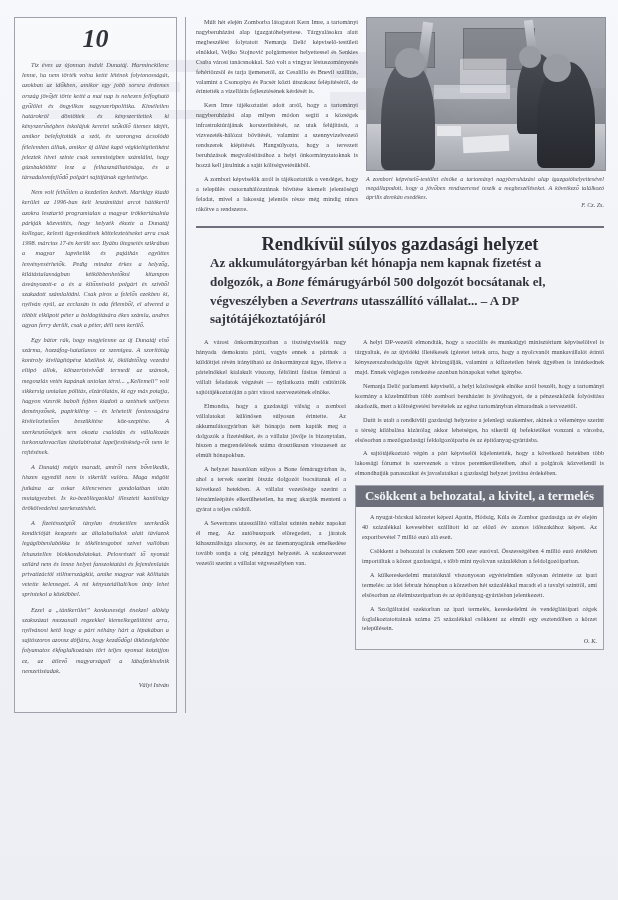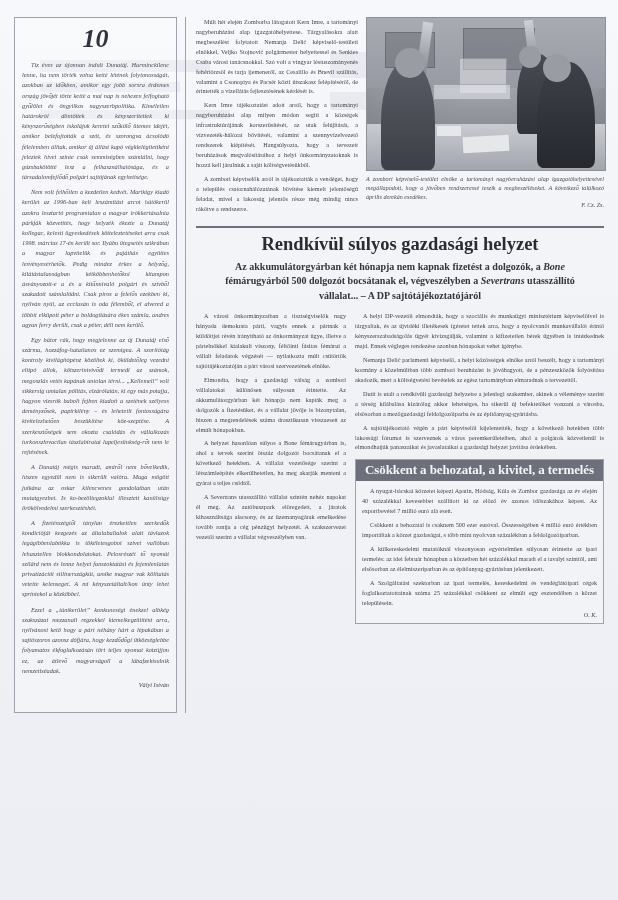--- a/index.html
+++ b/index.html
@@ -73,24 +73,24 @@
   
   h1.head{
     font-family:"Liberation Serif", serif;
     font-weight:700;font-size:25.5px;line-height:1.14;
     text-align:center;margin:2px 0 8px;color:#2b2b34;
     letter-spacing:-.2px;
   }
   h2.head2{
     font-family:"Liberation Serif", serif;
     font-weight:700;font-size:18.5px;line-height:1.1;
-    text-align:center;margin:6px 0 6px;color:#2b2b34;
+    text-align:center;margin:6px 0 0;color:#2b2b34;
   }
   .subhead{
-    text-align:center;font-size:10px;line-height:1.45;font-weight:700;
+    text-align:left;font-size:13px;line-height:1.45;font-weight:700;
     color:#33333d;margin:0 14px 8px;
   }
   .subhead em{font-style:italic;font-weight:700;}
 
   .rule-thick{border-top:2px solid #6e707c;margin:8px 0 0;}
   .atext{font-size:6.2px;line-height:1.6;text-align:justify;color:#45454f;hyphens:auto;}
   .atext p{margin:0 0 4px;text-indent:8px;}
 
   
   .photo-wrap{float:right;width:238px;margin:0 0 5px 8px;}

